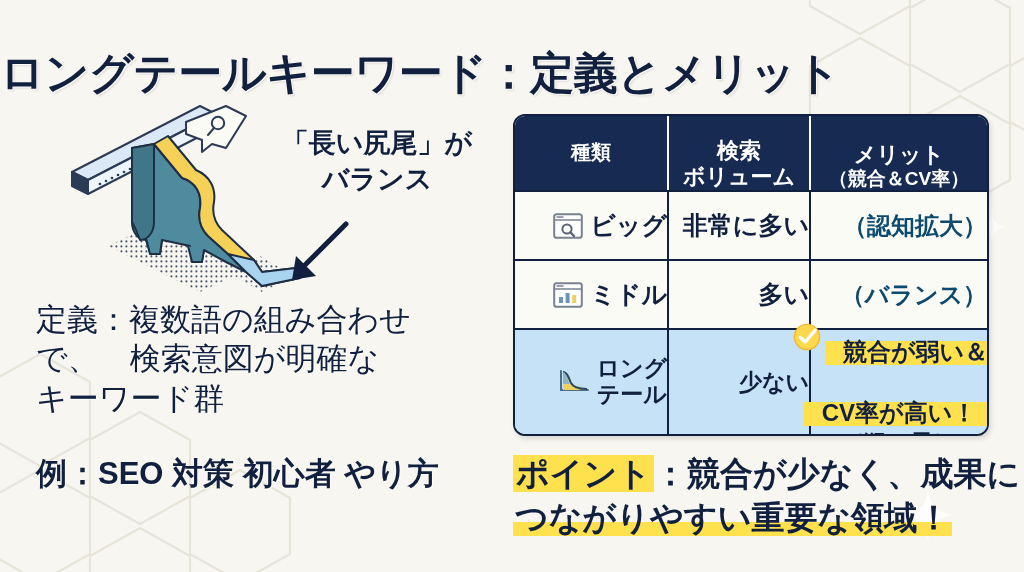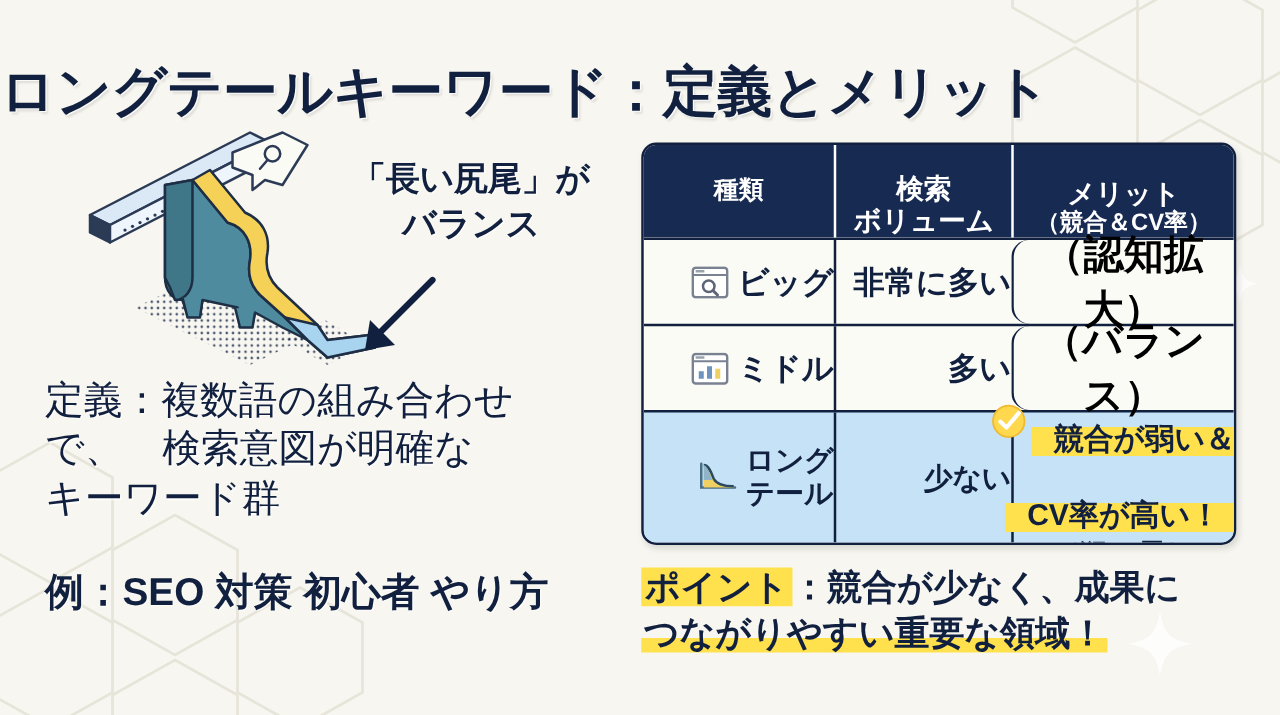--- a/index.html
+++ b/index.html
@@ -111,41 +111,41 @@
   .c1{ width:152px; }
   .c2{ width:142px; }
   .c3{ width:176px; flex:1; }
   .body-row .c2, .body-row .c3{ border-left:2px solid #12203f; }
 
   .typecell{ gap:7px; color:#12203f; font-weight:700; font-size:25px; }
   .typecell.two{ gap:5px; }
   .typecell .lbl2{ display:flex; flex-direction:column; align-items:center; line-height:1.12; font-size:23px;}
   .volcell{ color:#12203f; font-weight:700; font-size:25px; }
   .r3 .volcell{ font-size:23px; }
-  .meritcell{ color:#000000; font-weight:700; font-size:32px; text-align:center;border-radius:14px; }
+  .meritcell{ color:#0c4a6e; font-weight:700; font-size:24px; text-align:center; }
 
   .merit3{
     display:flex; flex-direction:column; align-items:center;
     justify-content:center; line-height:1.2; gap:1px;
     width:100%;
   }
   .merit3 .row1{ display:flex; align-items:center; justify-content:center; gap:2px; }
   .hl{
     background:linear-gradient(transparent 12%, #ffe14d 12%, #ffe14d 92%, transparent 92%);
     padding:0 18px; font-size:24px; font-weight:700; color:#12203f;
     white-space:nowrap;
     margin-top:31px;
   }
   .merit3 .row3{ font-size:23px; font-weight:700; color:#12203f; }
 
   
   #point{
     position:absolute;
     left:513px; top:452px; width:500px;
-    color:#12203f; font-weight:700; font-size:28px; line-height:1.32;
+    color:#12203f; font-weight:700; font-size:33px; line-height:1.32;
     z-index:5;
   }
   #point .pl{ display:block; white-space:nowrap; }
   .mark{
     background:#ffe14d;
     padding:0 3px;
     box-decoration-break:clone;
     -webkit-box-decoration-break:clone;
   }
   .mark2{

